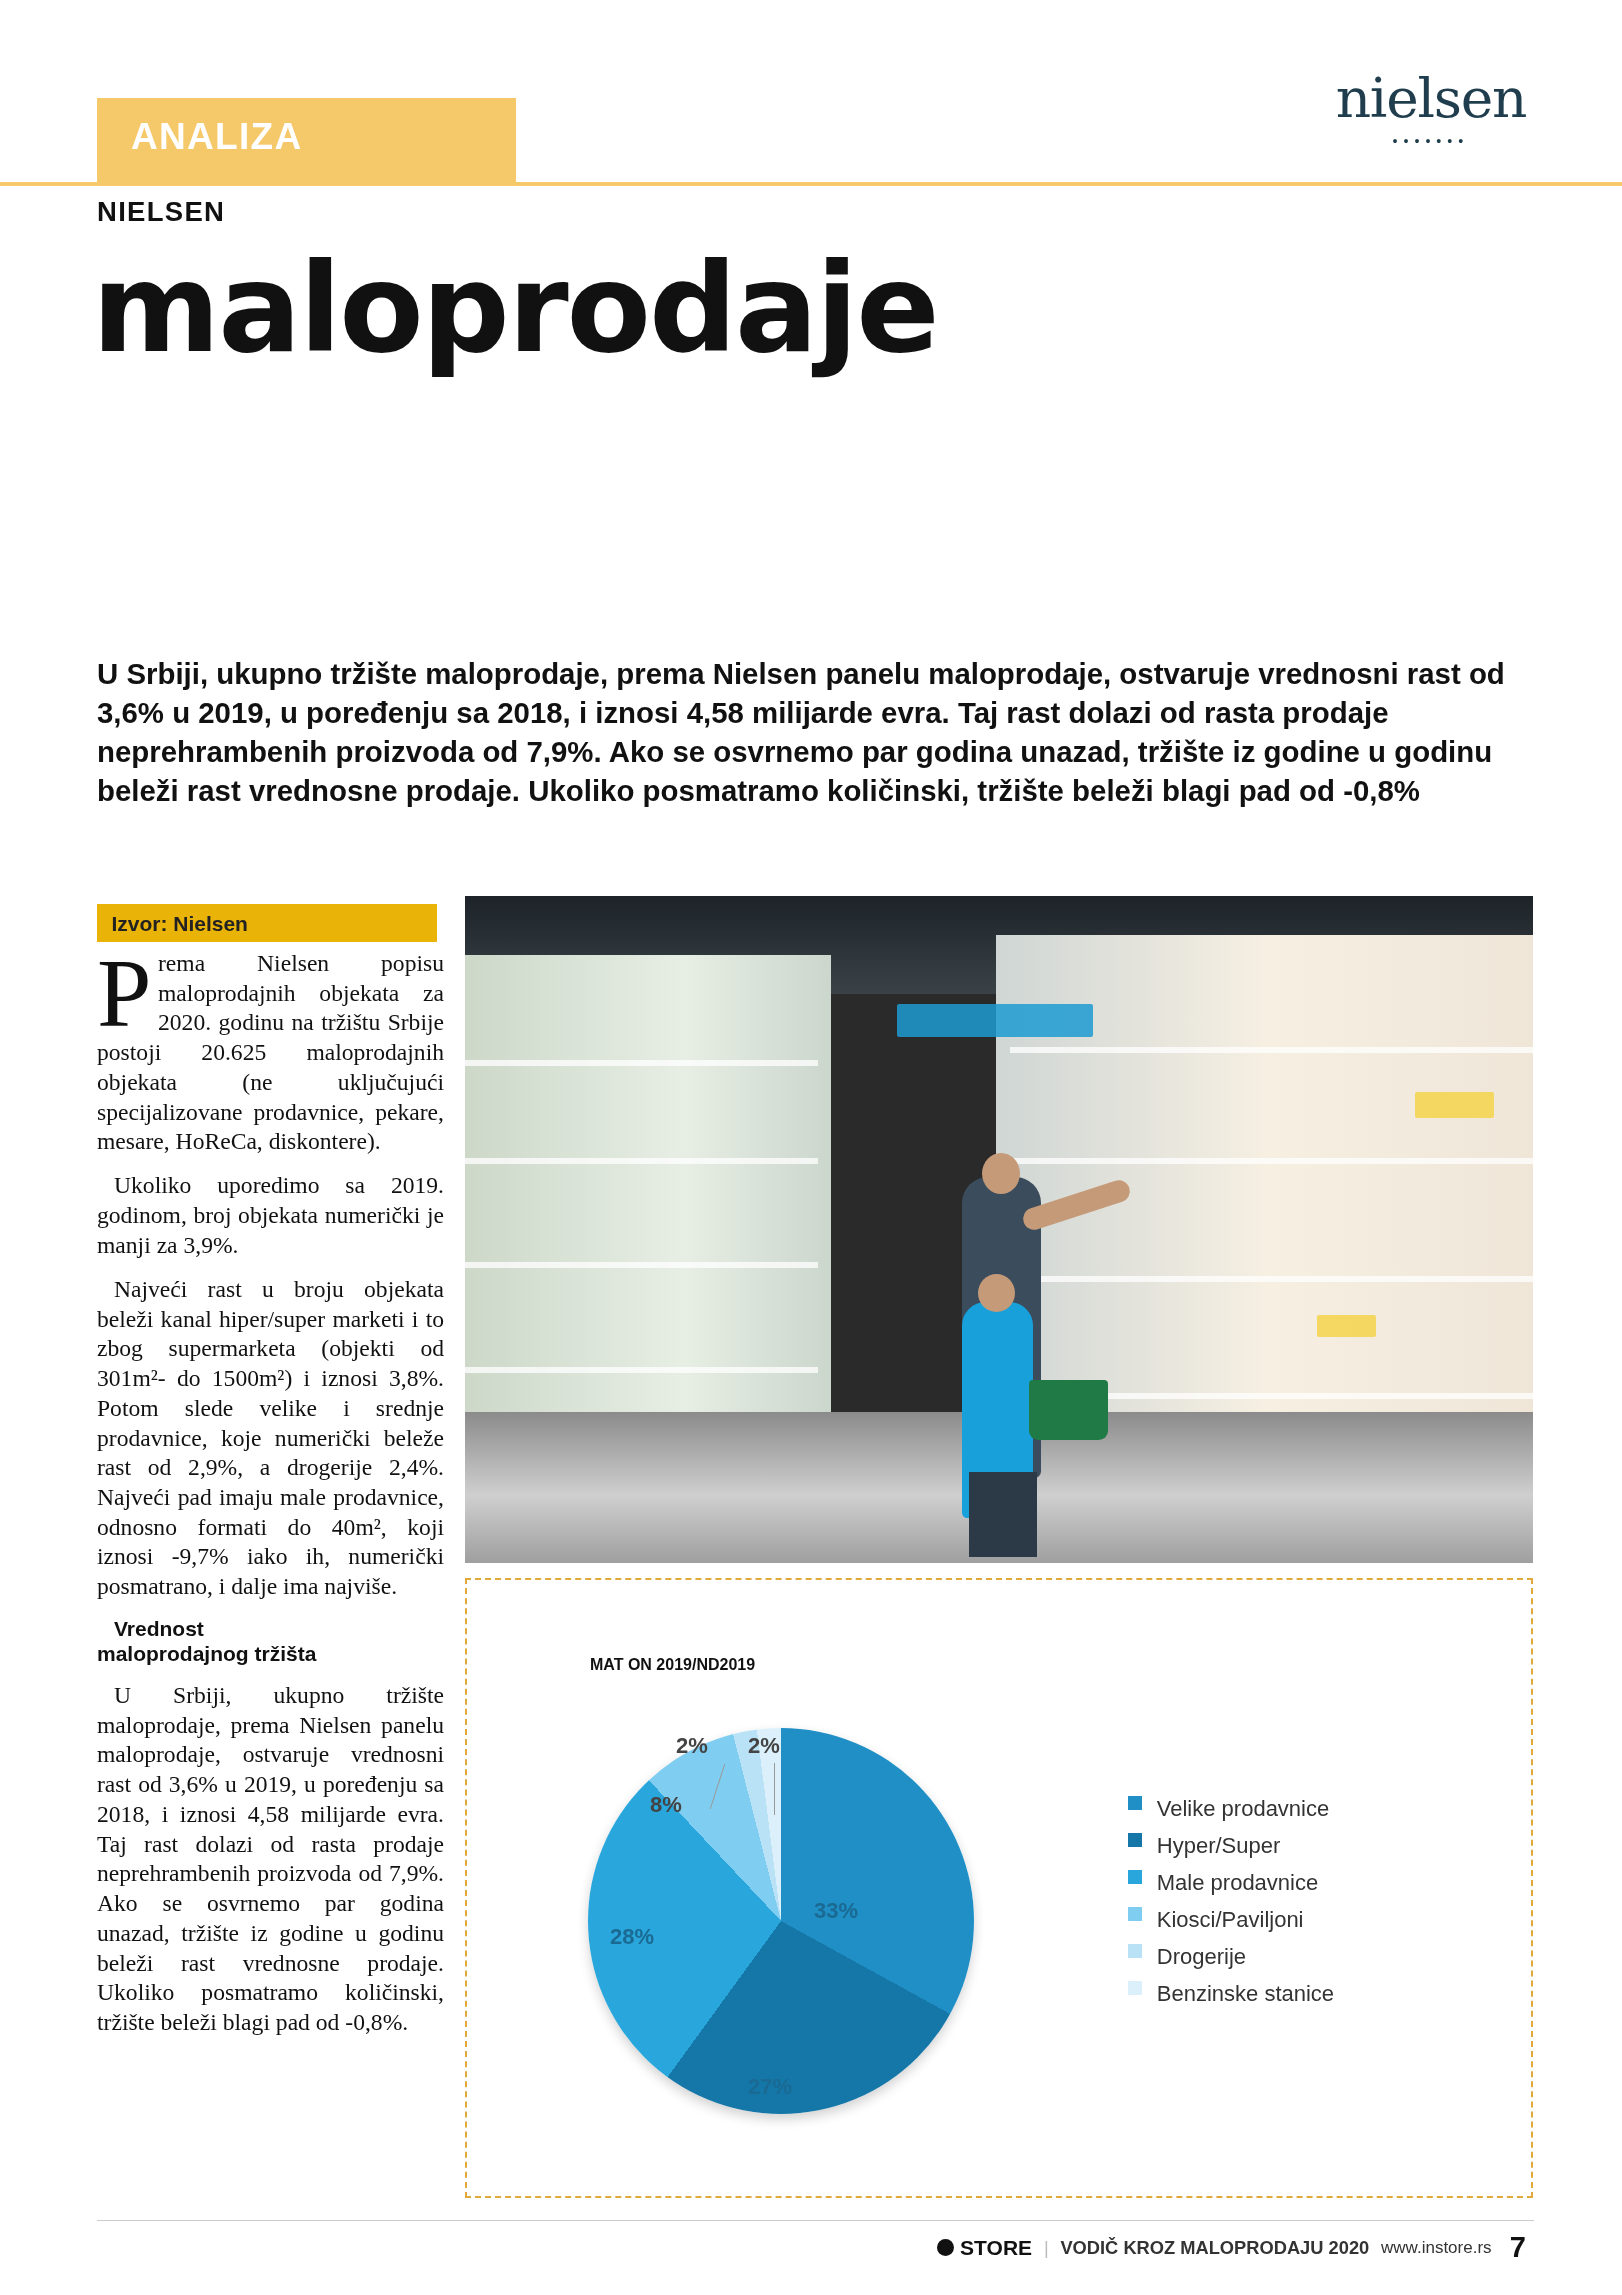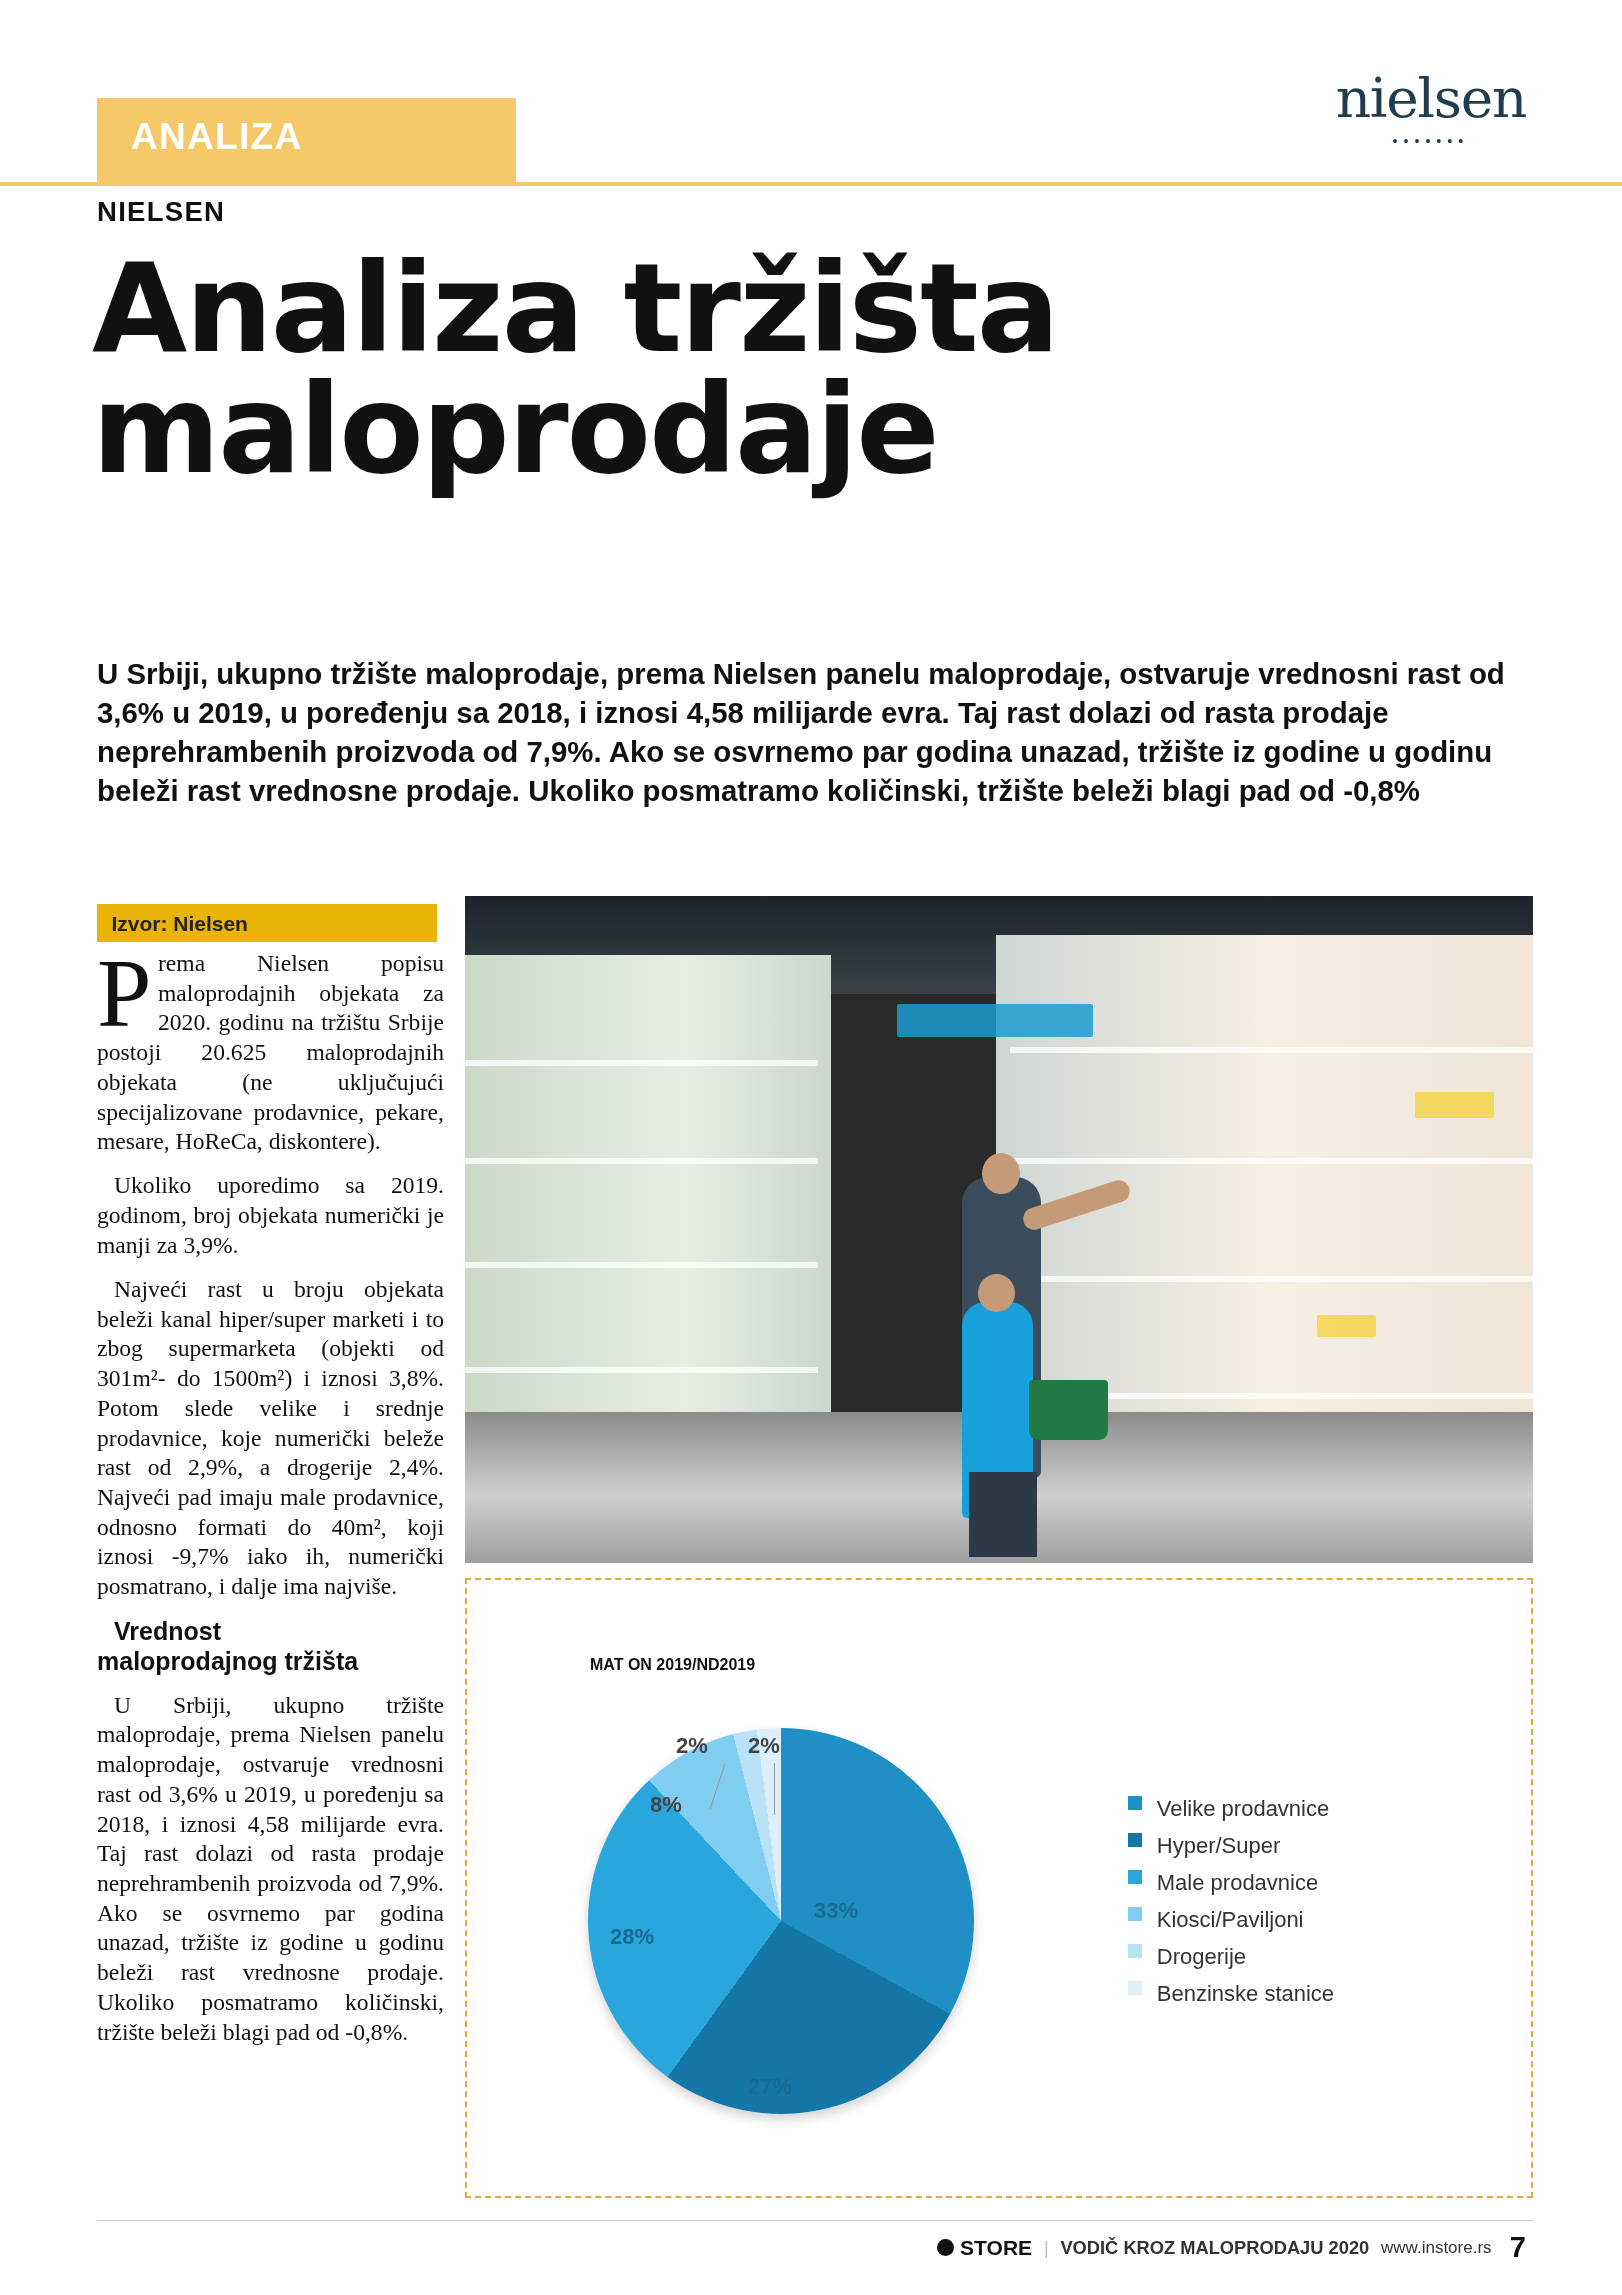--- a/index.html
+++ b/index.html
@@ -119,21 +119,21 @@
     float: left;
     font-family: "Liberation Serif", serif;
     font-size: 98px;
     line-height: 0.82;
     padding: 3.9px 6.5px 0 0;
     font-weight: normal;
   }
   .subhead {
     font-family: "Liberation Sans", sans-serif;
     font-weight: bold;
-    font-size: 25px;
+    font-size: 21px;
     line-height: 1.2;
     margin: 19.6px 0 10.5px 0;
     text-indent: 0;
     color: #111111;
   }
 
   
   .photo {
     position: absolute;
     left: 465px; top: 896px;
@@ -298,21 +298,20 @@
   <div class="header-rule"></div>
   <div class="nielsen-logo">
     <div class="nielsen-logo-word">nielsen</div>
     <div class="nielsen-logo-dots">•••••••</div>
   </div>
 </div>
 
 <div class="kicker">NIELSEN</div>
 
 <div class="headline">
-  <span class="l1">Analiza tržišta</span>
   <span class="l2">maloprodaje</span>
 </div>
 
 <div class="standfirst">U Srbiji, ukupno tržište maloprodaje, prema Nielsen panelu maloprodaje, ostvaruje vrednosni rast od 3,6% u 2019, u poređenju sa 2018, i iznosi 4,58 milijarde evra. Taj rast dolazi od rasta prodaje neprehrambenih proizvoda od 7,9%. Ako se osvrnemo par godina unazad, tržište iz godine u godinu beleži rast vrednosne prodaje. Ukoliko posmatramo količinski, tržište beleži blagi pad od -0,8%</div>
 
 <div class="source-tag">Izvor: Nielsen</div>
 
 <div class="col-left">
   <p class="first">
     <span class="dropcap">P</span><span>rema Nielsen popisu maloprodajnih objekata za 2020. godinu na tržištu Srbije postoji 20.625 maloprodajnih objekata (ne uključujući specijalizovane prodavnice, pekare, mesare, HoReCa, diskontere).</span>

